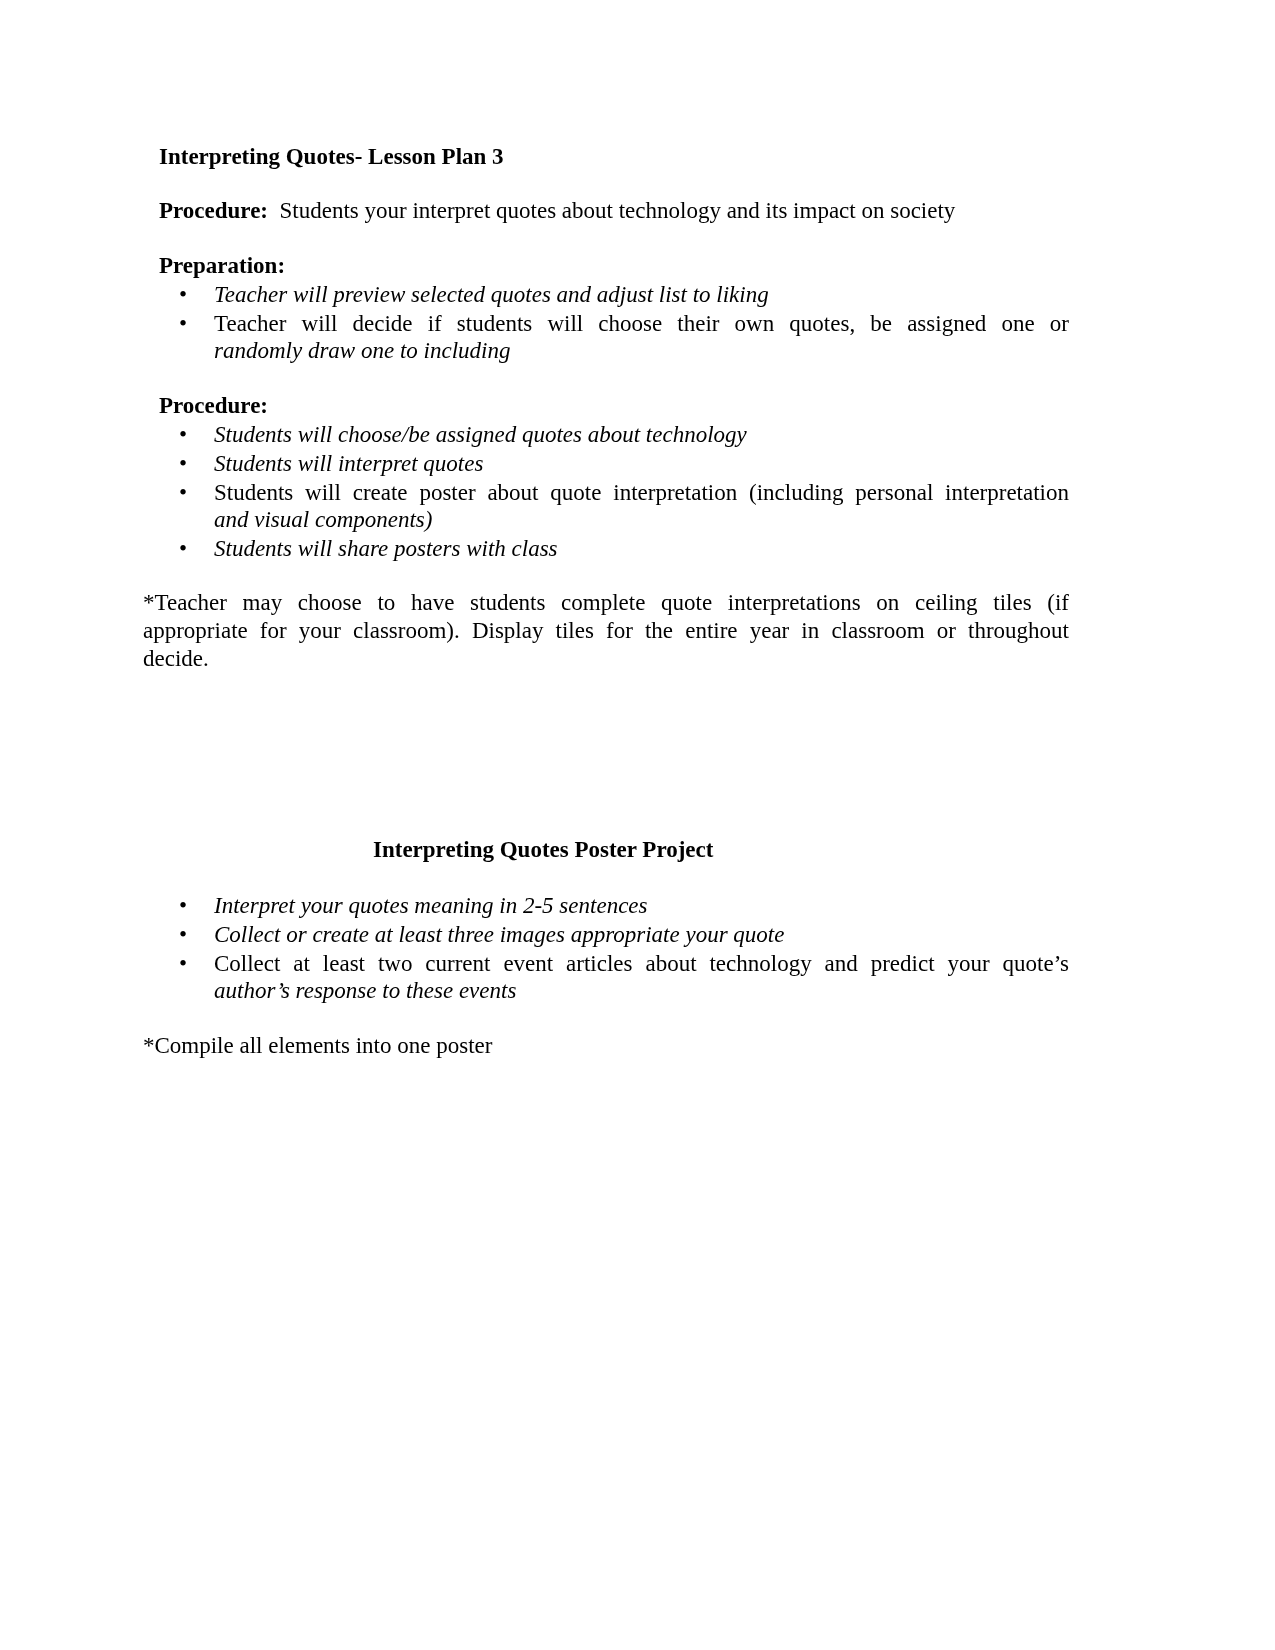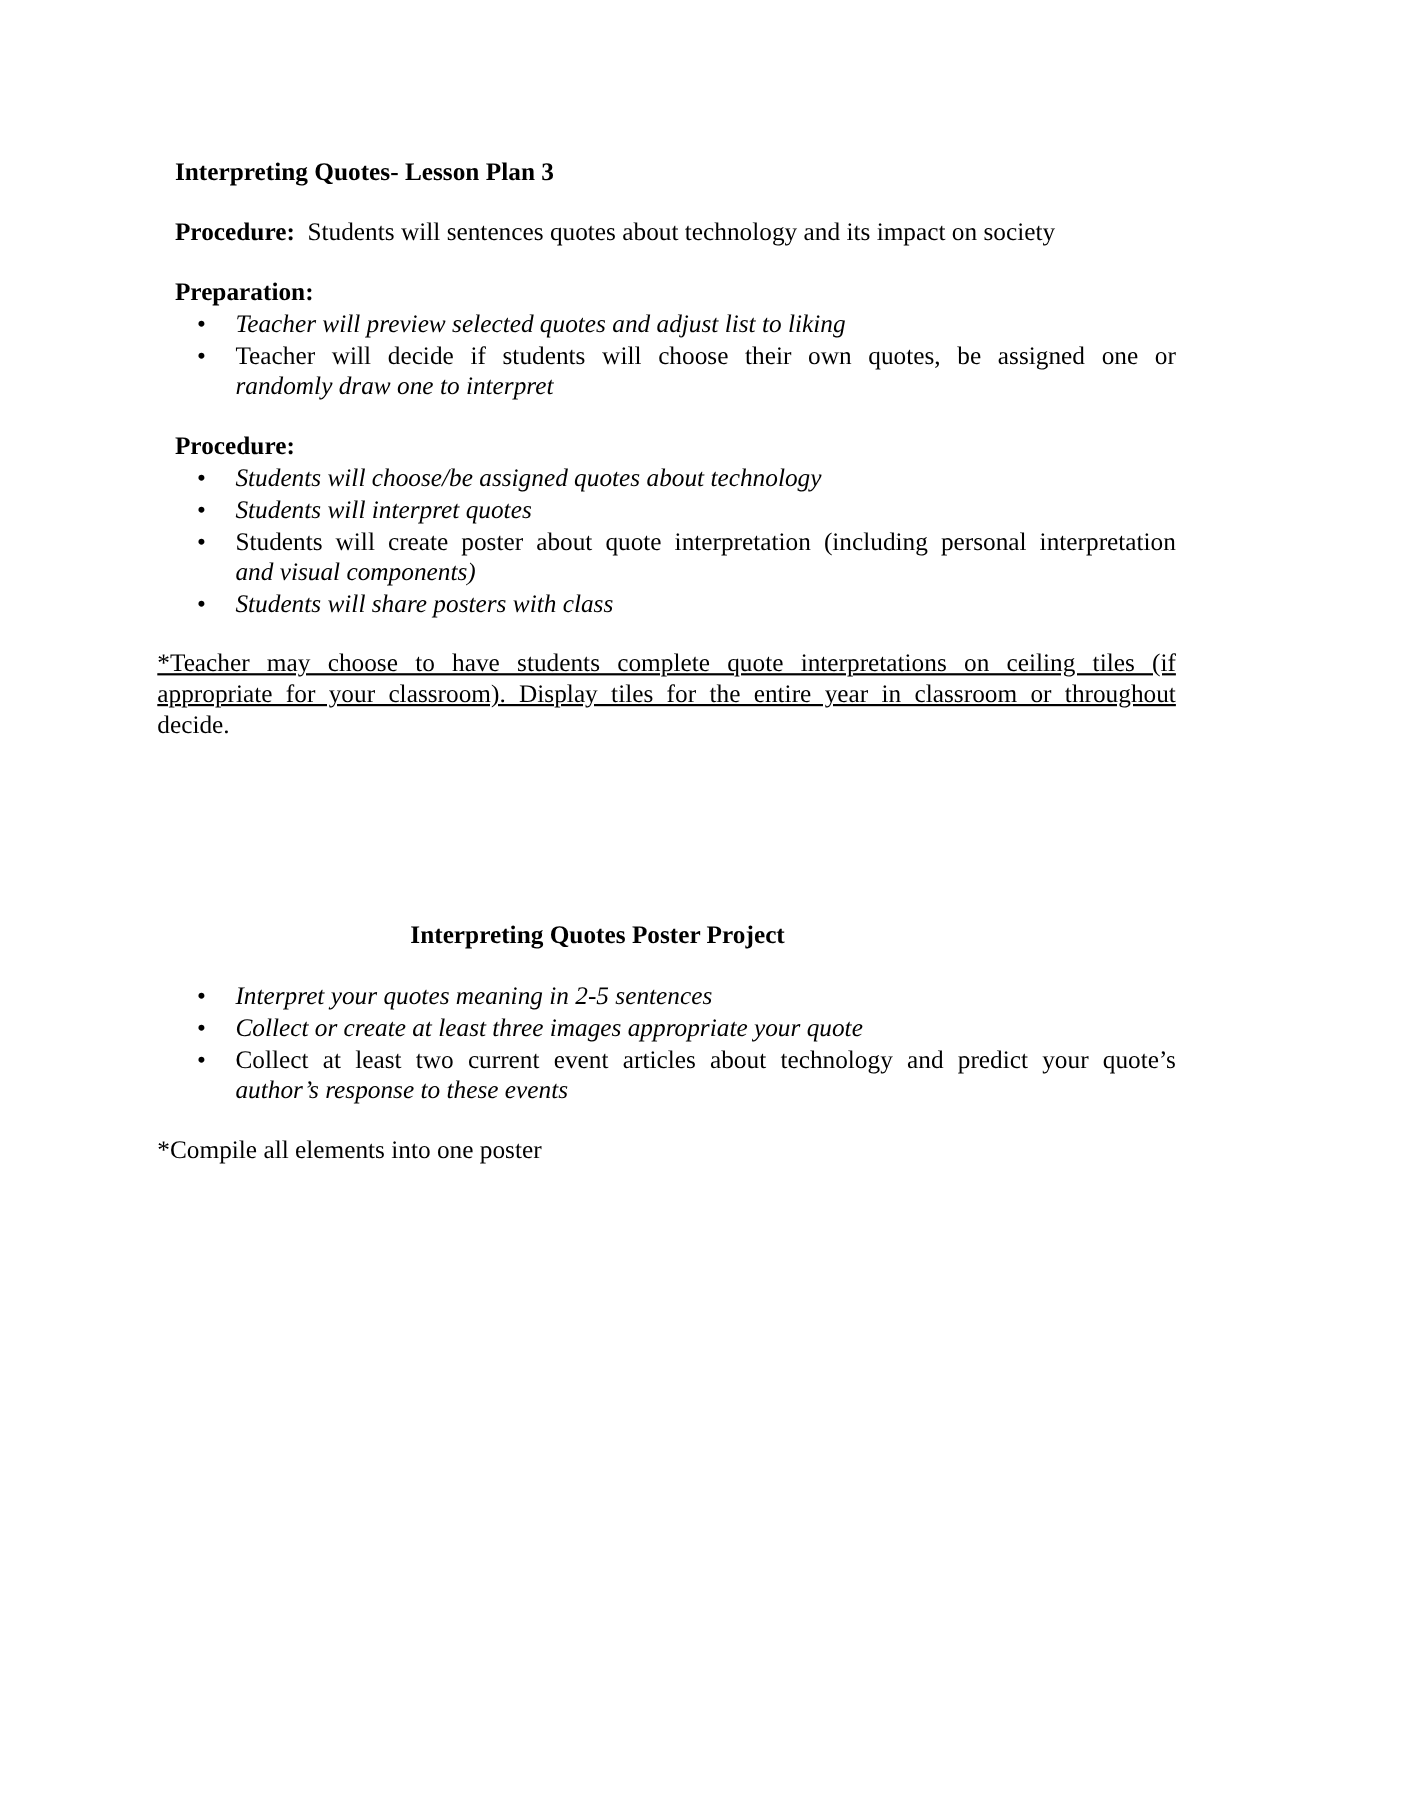--- a/index.html
+++ b/index.html
@@ -1,47 +1,47 @@
 <!DOCTYPE html>
 <html><head>
 <meta charset="utf-8">
 <style>
   html, body { margin: 0; padding: 0; background: #ffffff; }
   body { width: 1275px; height: 1650px; position: relative; overflow: hidden;
          font-family: "Liberation Serif", "DejaVu Serif", serif; color: #000; font-size: 23px; }
   .page { position: absolute; left: 143px; top: 0; width: 926px; }
   .line { position: absolute; left: 0; white-space: nowrap; line-height: 28px; }
   .bold { font-weight: bold; margin-left: 16px; }
-  .just { white-space: normal; text-align: justify; text-align-last: justify; text-decoration: underline; }
+  .just { white-space: normal; text-align: justify; text-align-last: justify; }
   .bullet { position: absolute; left: 36px; width: 12px; }
   .btext { position: absolute; left: 71px; white-space: nowrap; font-style: italic; }
   .bjust { position: absolute; left: 71px; width: 855px; text-align: justify; text-align-last: justify; white-space: normal; }
   .u { }
 </style>
 </head>
 <body>
 
 <div class="page">
   <div class="line bold" style="top:143px">Interpreting Quotes- Lesson Plan 3</div>
 
   <div class="line" style="top:197px">
-    <span class="bold">Procedure:</span>&nbsp;&nbsp;<span>Students will sentences quotes about technology and its impact on society</span>
+    <span class="bold">Procedure:</span>&nbsp;&nbsp;<span>Students your interpret quotes about technology and its impact on society</span>
   </div>
 
   <div class="line bold" style="top:252px">Preparation:</div>
   <div class="line" style="top:281px;width:926px">
     <span class="bullet">•</span>
     <span class="btext">Teacher will preview selected quotes and adjust list to liking</span>
   </div>
   <div class="line" style="top:310px;width:926px">
     <span class="bullet">•</span>
     <span class="bjust">Teacher will decide if students will choose their own quotes, be assigned one or</span>
   </div>
   <div class="line" style="top:337px;width:926px">
-    <span class="btext">randomly draw one to interpret</span>
+    <span class="btext">randomly draw one to including</span>
   </div>
 
   <div class="line bold" style="top:392px">Procedure:</div>
   <div class="line" style="top:421px;width:926px">
     <span class="bullet">•</span>
     <span class="btext">Students will choose/be assigned quotes about technology</span>
   </div>
   <div class="line" style="top:450px;width:926px">
     <span class="bullet">•</span>
     <span class="btext">Students will interpret quotes</span>

